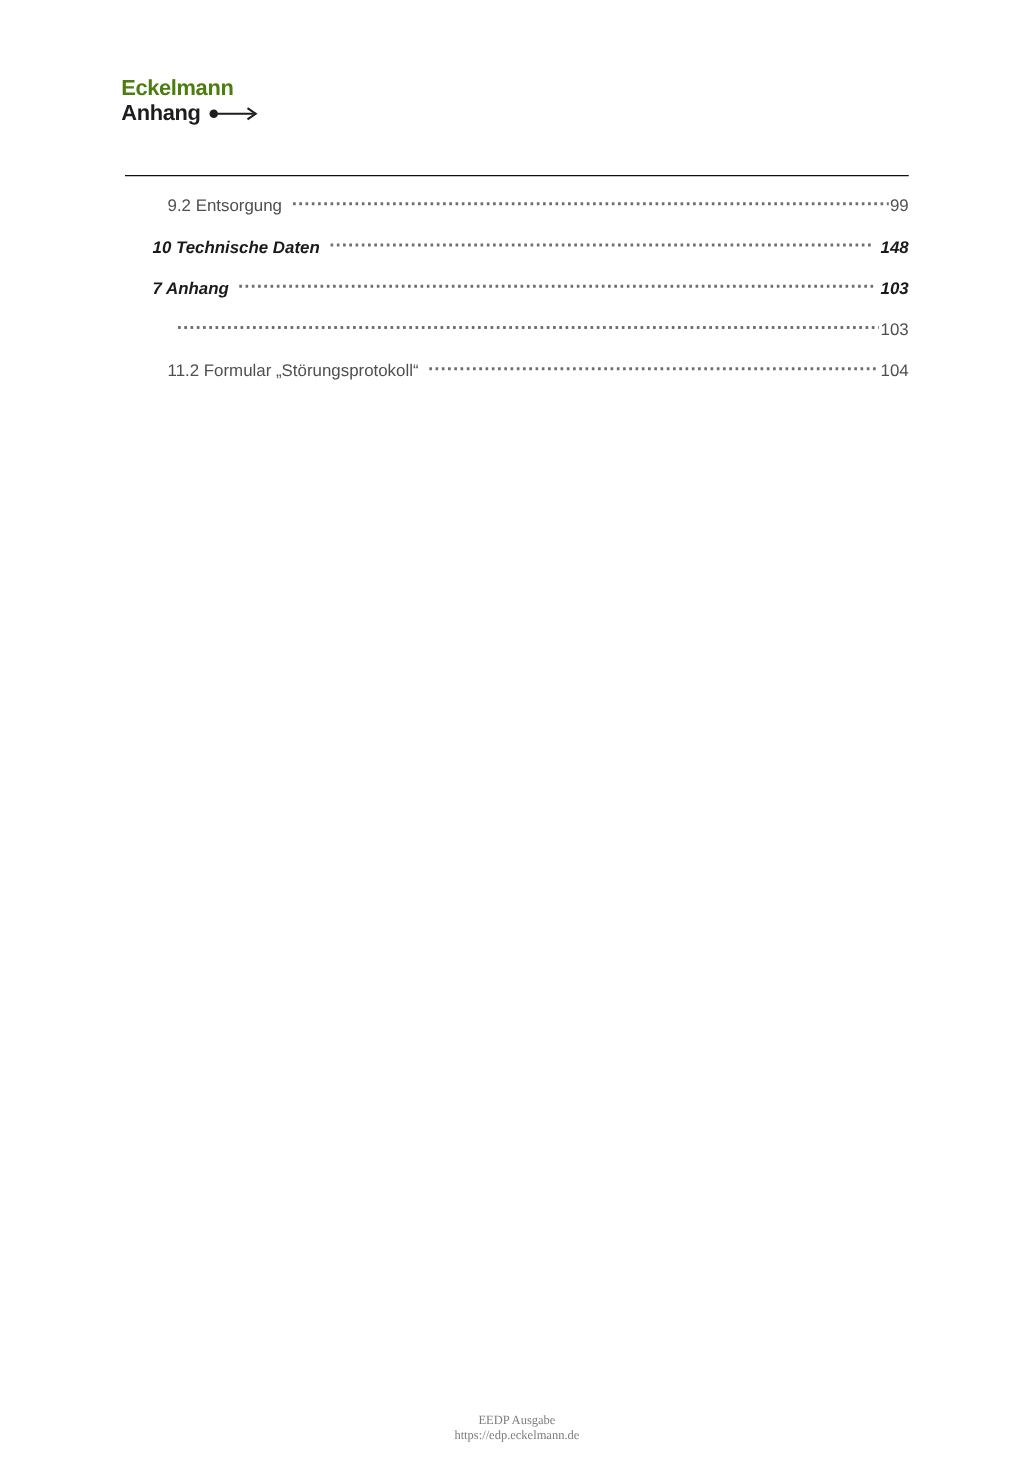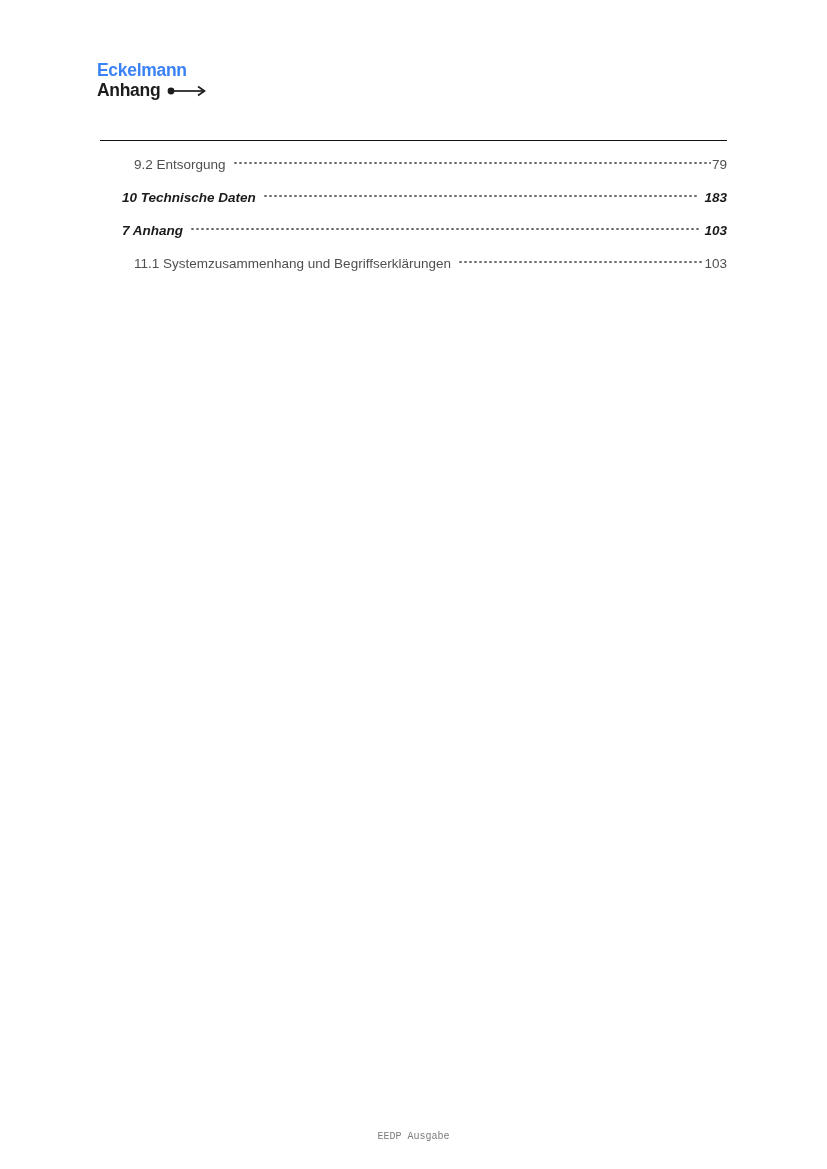--- a/index.html
+++ b/index.html
@@ -18,21 +18,21 @@
   
   .logo {
     position: absolute;
     left: 97px;
     top: 61px;
     line-height: 19px;
     font-weight: 700;
     font-size: 17.5px;
     letter-spacing: -0.3px;
   }
-  .logo-line1 { color: #3b82f6; }
+  .logo-line1 { color: #4d7c0f; }
   .logo-line2 {
     color: #1d1d1d;
     display: flex;
     align-items: center;
     gap: 7px;
   }
   .logo-arrow { display: inline-block; margin-top: 2px; }
 
   
   .top-rule {
@@ -76,21 +76,21 @@
   .toc-row.bold .toc-leader { margin-right: 5px; }
   .toc-page { white-space: nowrap; }
 
   
   .footer {
     position: absolute;
     left: 0;
     top: 1131px;
     width: 827px;
     text-align: center;
-    font-family: Liberation Mono, monospace;
+    font-family: Liberation Serif, serif;
     font-size: 10px;
     line-height: 11.5px;
     color: #7d7d7d;
   }
 </style>
 </head>
 <body>
 
 <div class="logo">
   <div class="logo-line1">Eckelmann</div>
@@ -105,38 +105,43 @@
     </span>
   </div>
 </div>
 
 <div class="top-rule"></div>
 
 <div class="toc">
   <div class="toc-row regular level2">
     <span class="toc-label">9.2 Entsorgung</span>
     <span class="toc-leader"></span>
-    <span class="toc-page">79</span>
+    <span class="toc-page">99</span>
   </div>
 
   <div class="toc-row bold level1">
     <span class="toc-label">10 Technische Daten</span>
     <span class="toc-leader"></span>
-    <span class="toc-page">183</span>
+    <span class="toc-page">148</span>
   </div>
 
   <div class="toc-row bold level1">
     <span class="toc-label">7 Anhang</span>
     <span class="toc-leader"></span>
     <span class="toc-page">103</span>
   </div>
 
   <div class="toc-row regular level2">
-    <span class="toc-label">11.1 Systemzusammenhang und Begriffserklärungen</span>
     <span class="toc-leader"></span>
     <span class="toc-page">103</span>
   </div>
 
+  <div class="toc-row regular level2">
+    <span class="toc-label">11.2 Formular „Störungsprotokoll“</span>
+    <span class="toc-leader"></span>
+    <span class="toc-page">104</span>
+  </div>
 </div>
 
 <div class="footer">
   <div>EEDP Ausgabe</div>
+  <div>https://edp.eckelmann.de</div>
 </div>
 
 </body></html>

